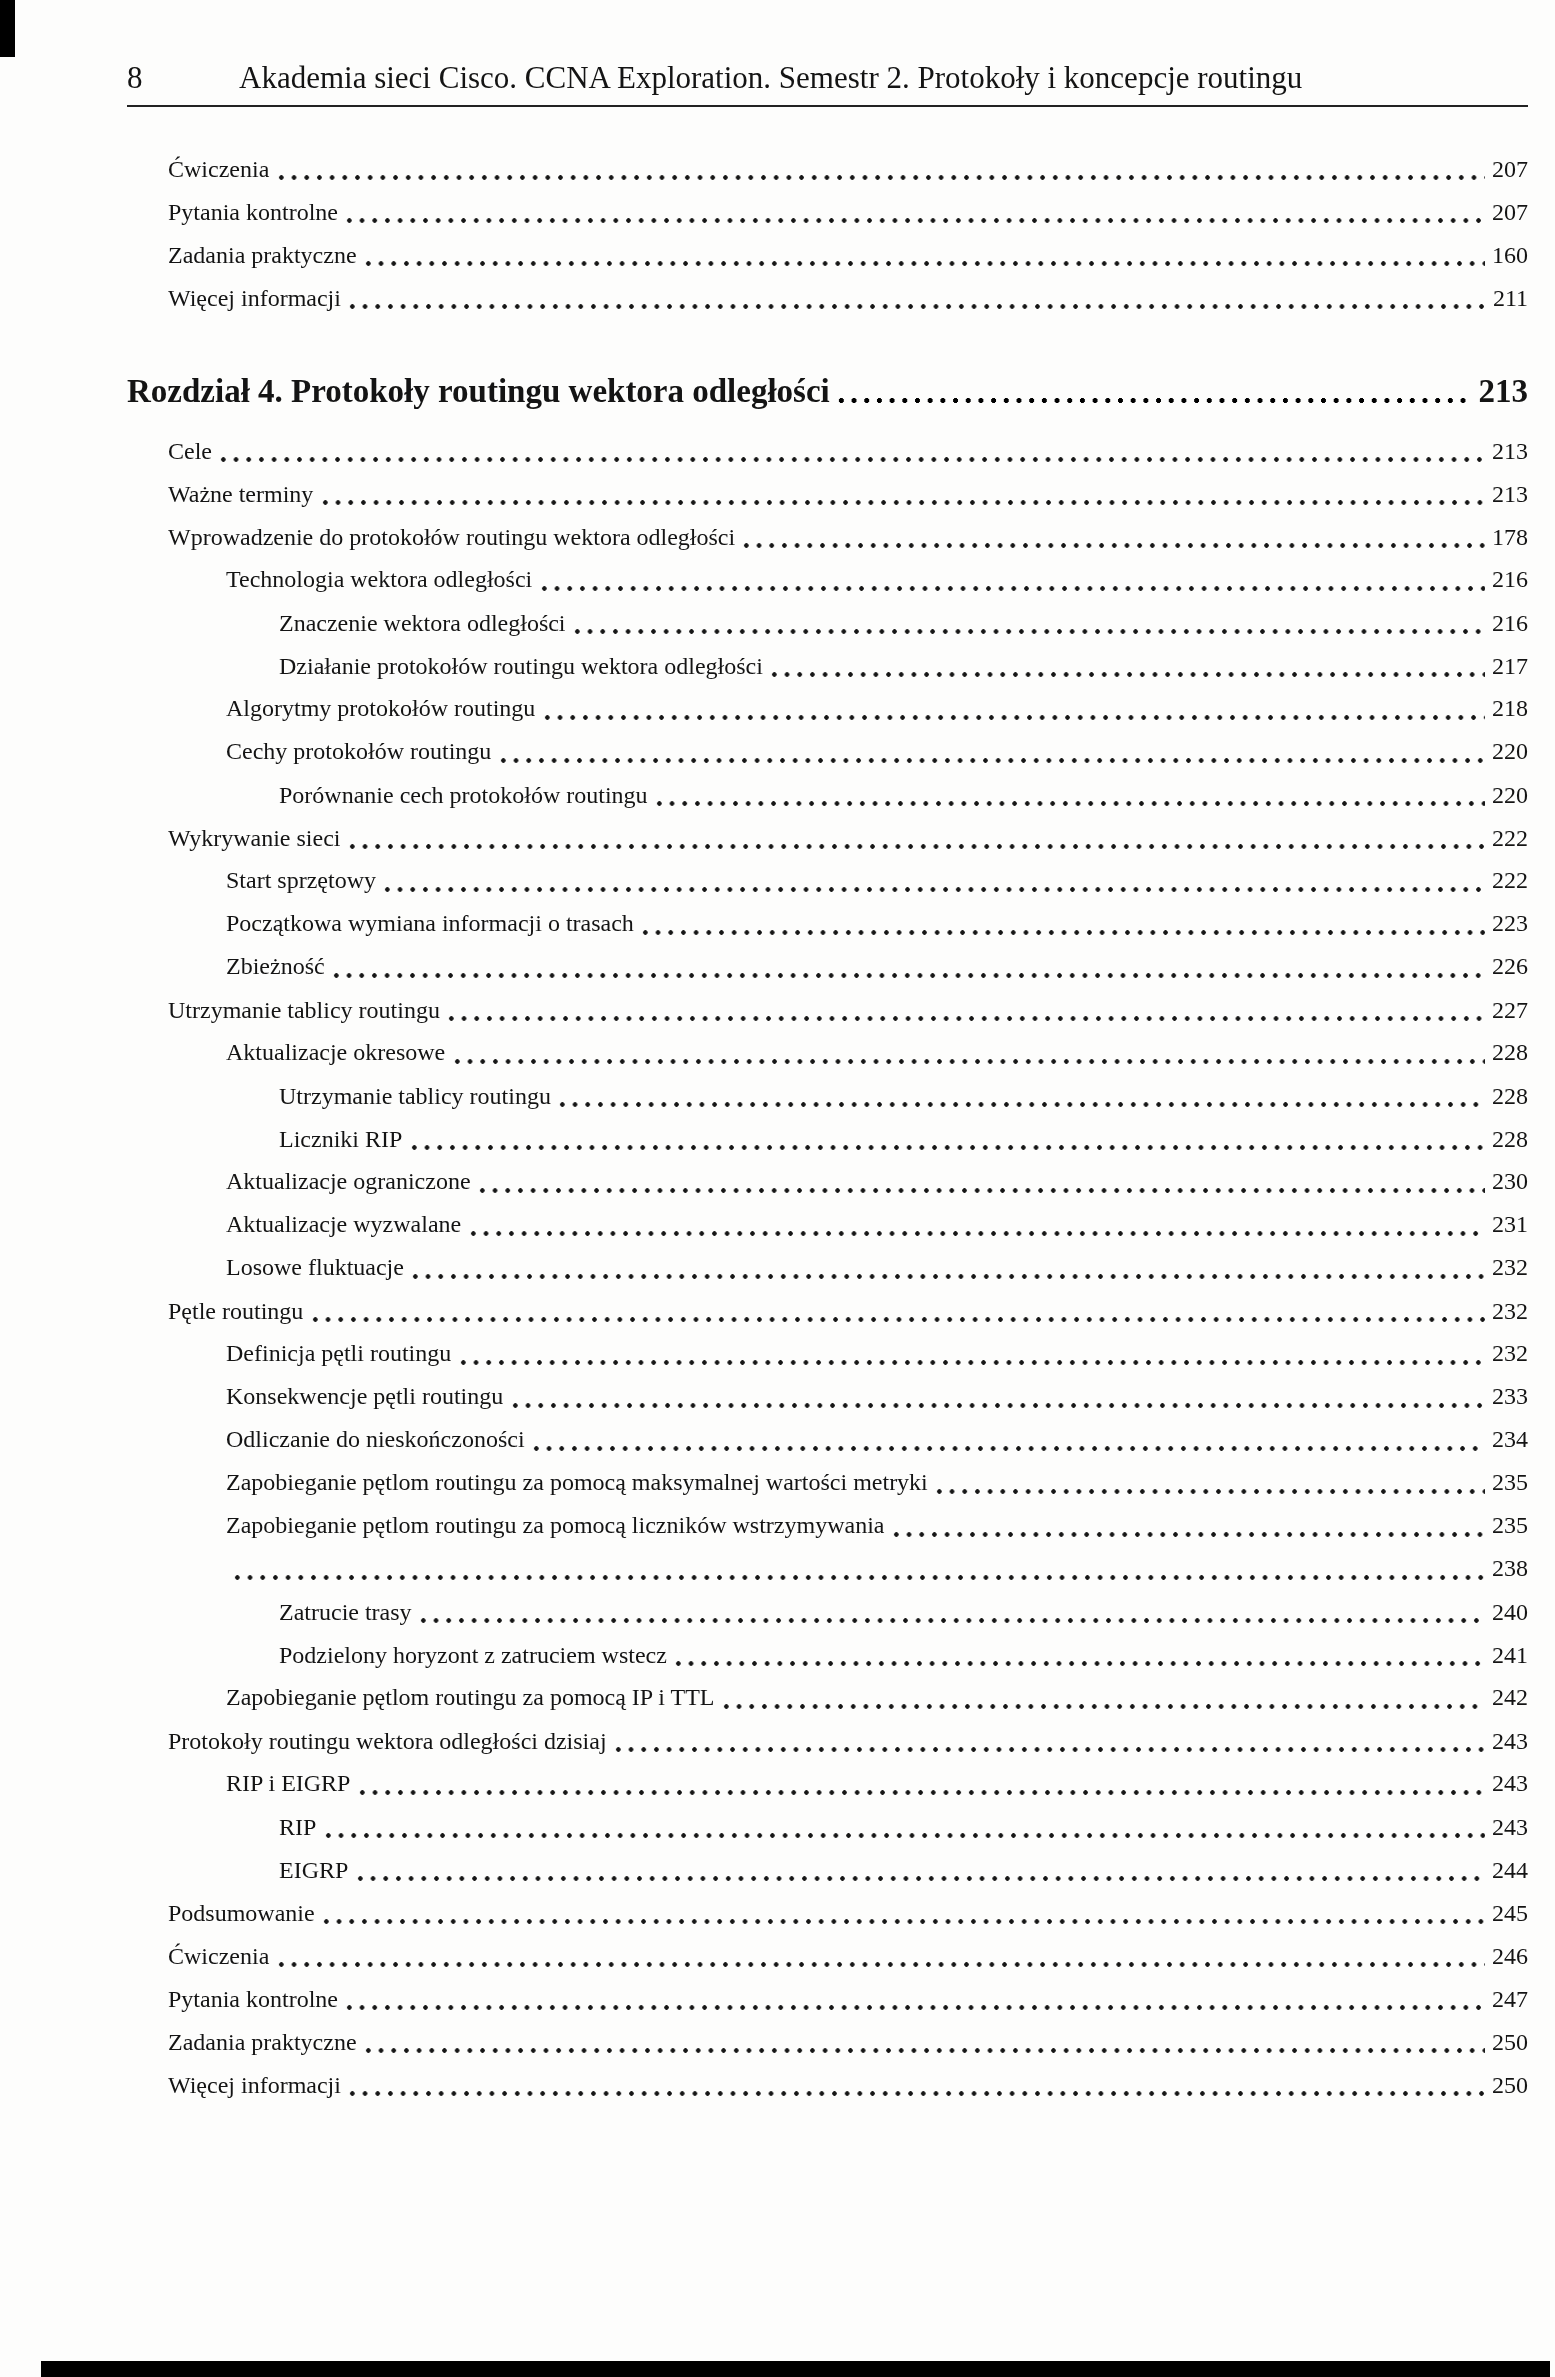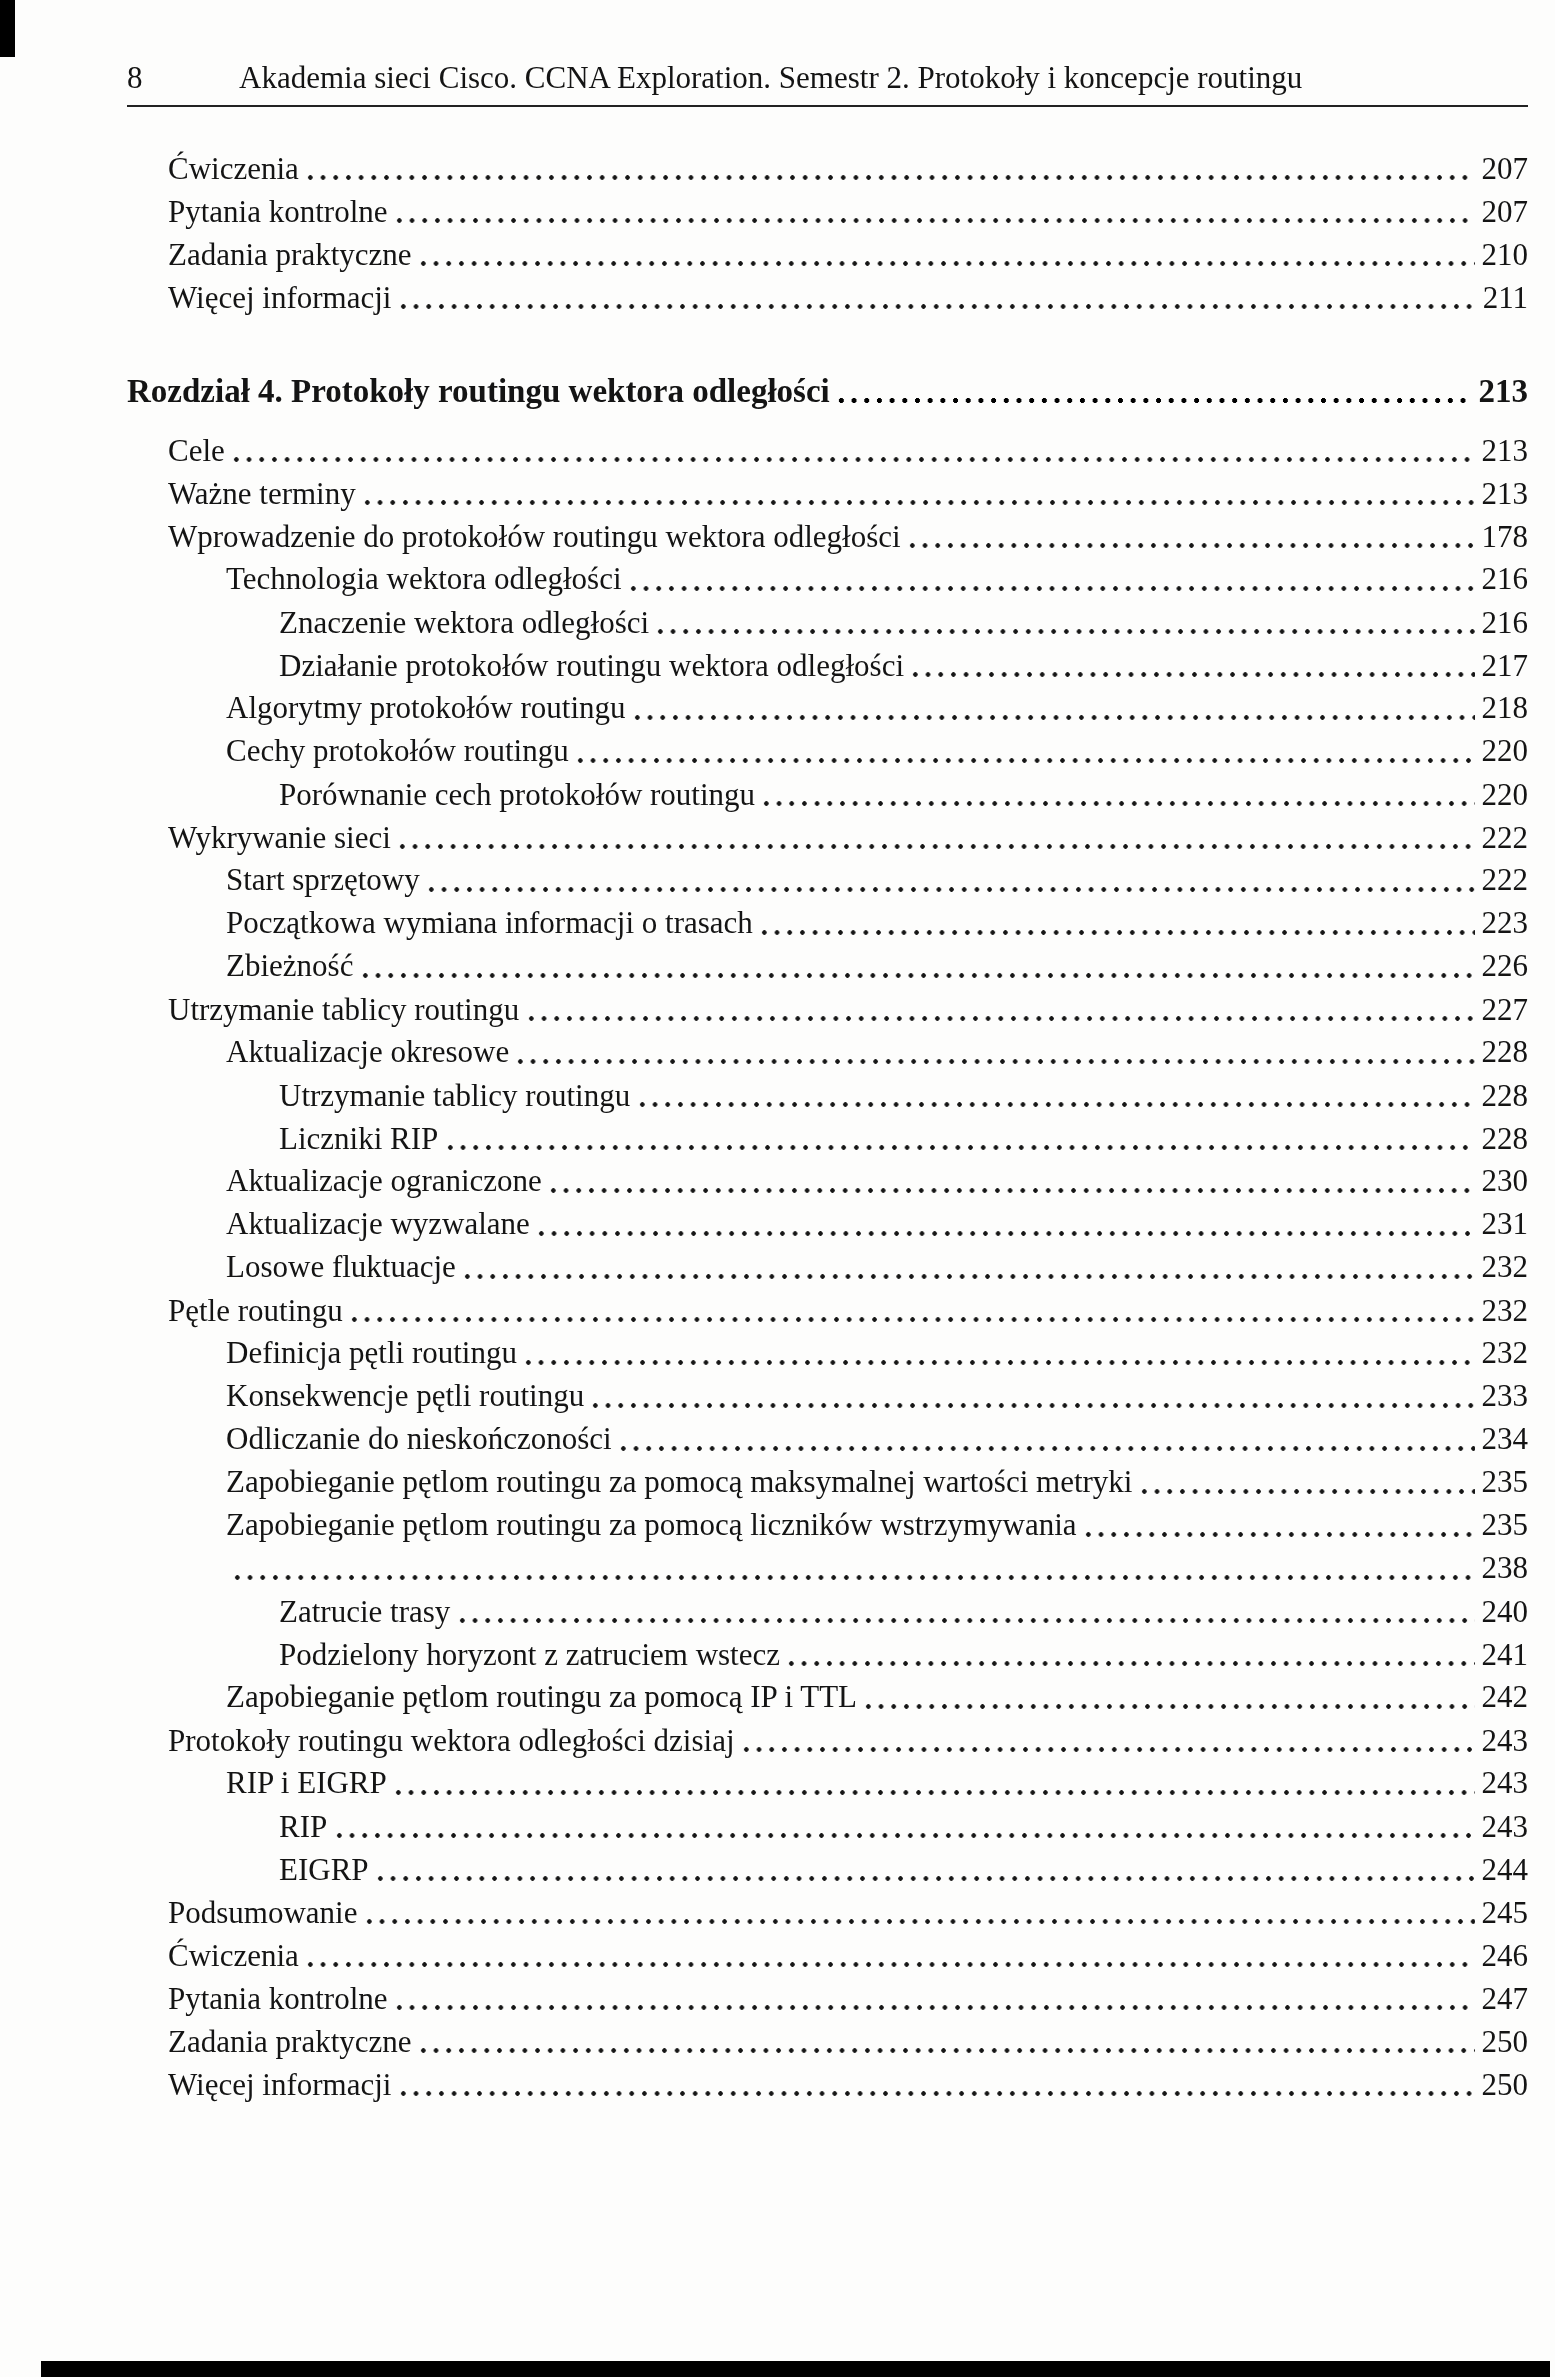--- a/index.html
+++ b/index.html
@@ -26,21 +26,21 @@
   .pagenum { min-width: 112px; }
   .header-rule {
     border-bottom: 2px solid #222;
     margin-top: 9.3px;
   }
   .toc { margin-top: 39px; }
   .toc-row {
     display: flex;
     align-items: flex-end;
     height: 43px;
-    font-size: 31px;
+    font-size: 24px;
     line-height: 40px;
   }
   .toc-row.chapter {
     font-weight: bold;
     font-size: 33px;
     height: auto;
     line-height: 41px;
     margin: 53px 0 16px 0;
   }
   .level-1 { padding-left: 41px; }
@@ -93,21 +93,21 @@
     <span class="toc-page">207</span>
   </div>
       <div class="toc-row level-1">
     <span class="toc-label">Pytania kontrolne</span>
     <span class="toc-dots"></span>
     <span class="toc-page">207</span>
   </div>
       <div class="toc-row level-1">
     <span class="toc-label">Zadania praktyczne</span>
     <span class="toc-dots"></span>
-    <span class="toc-page">210</span>
+    <span class="toc-page">160</span>
   </div>
       <div class="toc-row level-1">
     <span class="toc-label">Więcej informacji</span>
     <span class="toc-dots"></span>
     <span class="toc-page">211</span>
   </div>
       <div class="toc-row level-0 chapter">
     <span class="toc-label">Rozdział 4. Protokoły routingu wektora odległości</span>
     <span class="toc-dots"></span>
     <span class="toc-page">213</span>

